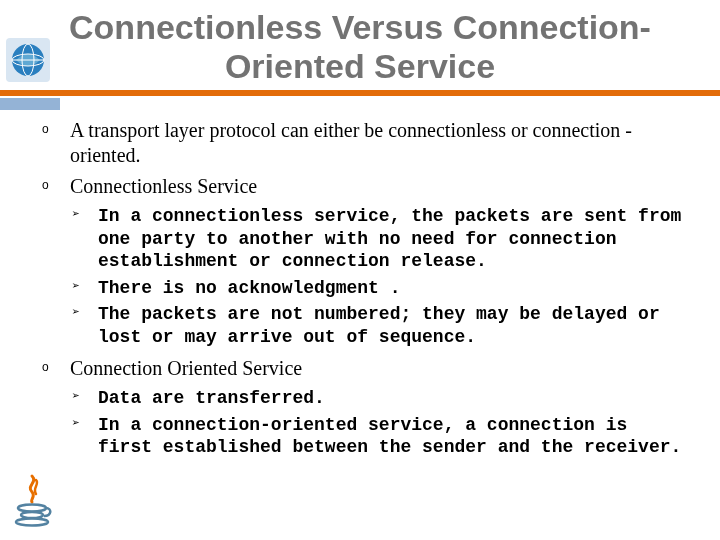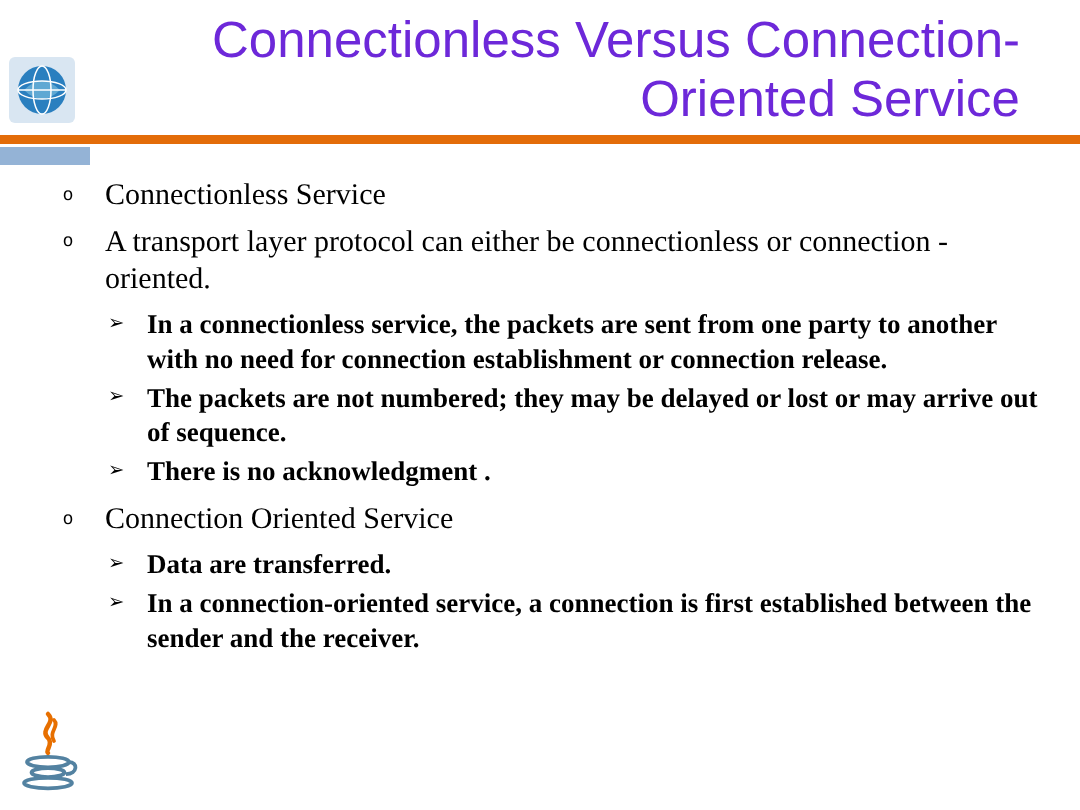--- a/index.html
+++ b/index.html
@@ -12,23 +12,23 @@
     overflow: hidden;
   }
   .slide {
     position: relative;
     width: 720px;
     height: 540px;
     box-sizing: border-box;
   }
   .title {
     font-size: 34px;
-    font-weight: normal;
-    color: #6d28d9;
-    text-align: right;
+    font-weight: bold;
+    color: #737373;
+    text-align: center;
     margin: 8px 40px 2px 40px;
     line-height: 1.15;
   }
   .accent-bar {
     height: 6px;
     background: #e36c09;
     margin: 4px 0 0 0;
   }
   .sub-bar {
     height: 12px;
@@ -54,21 +54,21 @@
     top: 4px;
     font-family: Arial, sans-serif;
     font-size: 12px;
     color: #000;
   }
   .sub-list {
     margin: 4px 0 8px 18px;
   }
   .sub-item {
     position: relative;
-    font-family: Liberation Serif, serif;
+    font-family: Liberation Mono, monospace;
     font-size: 18px;
     font-weight: bold;
     line-height: 1.25;
     margin-bottom: 4px;
     padding-left: 10px;
   }
   .sub-item::before {
     content: "➢";
     position: absolute;
     left: -16px;
@@ -118,28 +118,28 @@
       <path d="M36 36 C42 36 42 44 34 44" fill="none" stroke="#5382a1" stroke-width="2.5"></path>
     </svg>
   </div>
 
   <div class="title">Connectionless Versus Connection-Oriented Service</div>
   <div class="accent-bar"></div>
   <div class="sub-bar"></div>
 
   <div class="content">
 
+    <div class="top-item">A transport layer protocol can either be connectionless or connection -oriented.</div>
+
     <div class="top-item">Connectionless Service</div>
-
-    <div class="top-item">A transport layer protocol can either be connectionless or connection -oriented.</div>
 
     <div class="sub-list">
       <div class="sub-item"> In a connectionless service, the packets are sent from one party to another with no need for connection establishment or connection release.</div>
+      <div class="sub-item">There is no acknowledgment .</div>
       <div class="sub-item">The packets are not numbered; they may be delayed or lost or may arrive out of sequence.</div>
-      <div class="sub-item">There is no acknowledgment .</div>
     </div>
 
     <div class="top-item">Connection Oriented Service</div>
 
     <div class="sub-list">
       <div class="sub-item">Data are transferred.</div>
       <div class="sub-item">In a connection-oriented service, a connection is first established between the sender and the receiver.</div>
     </div>
 
   </div>

